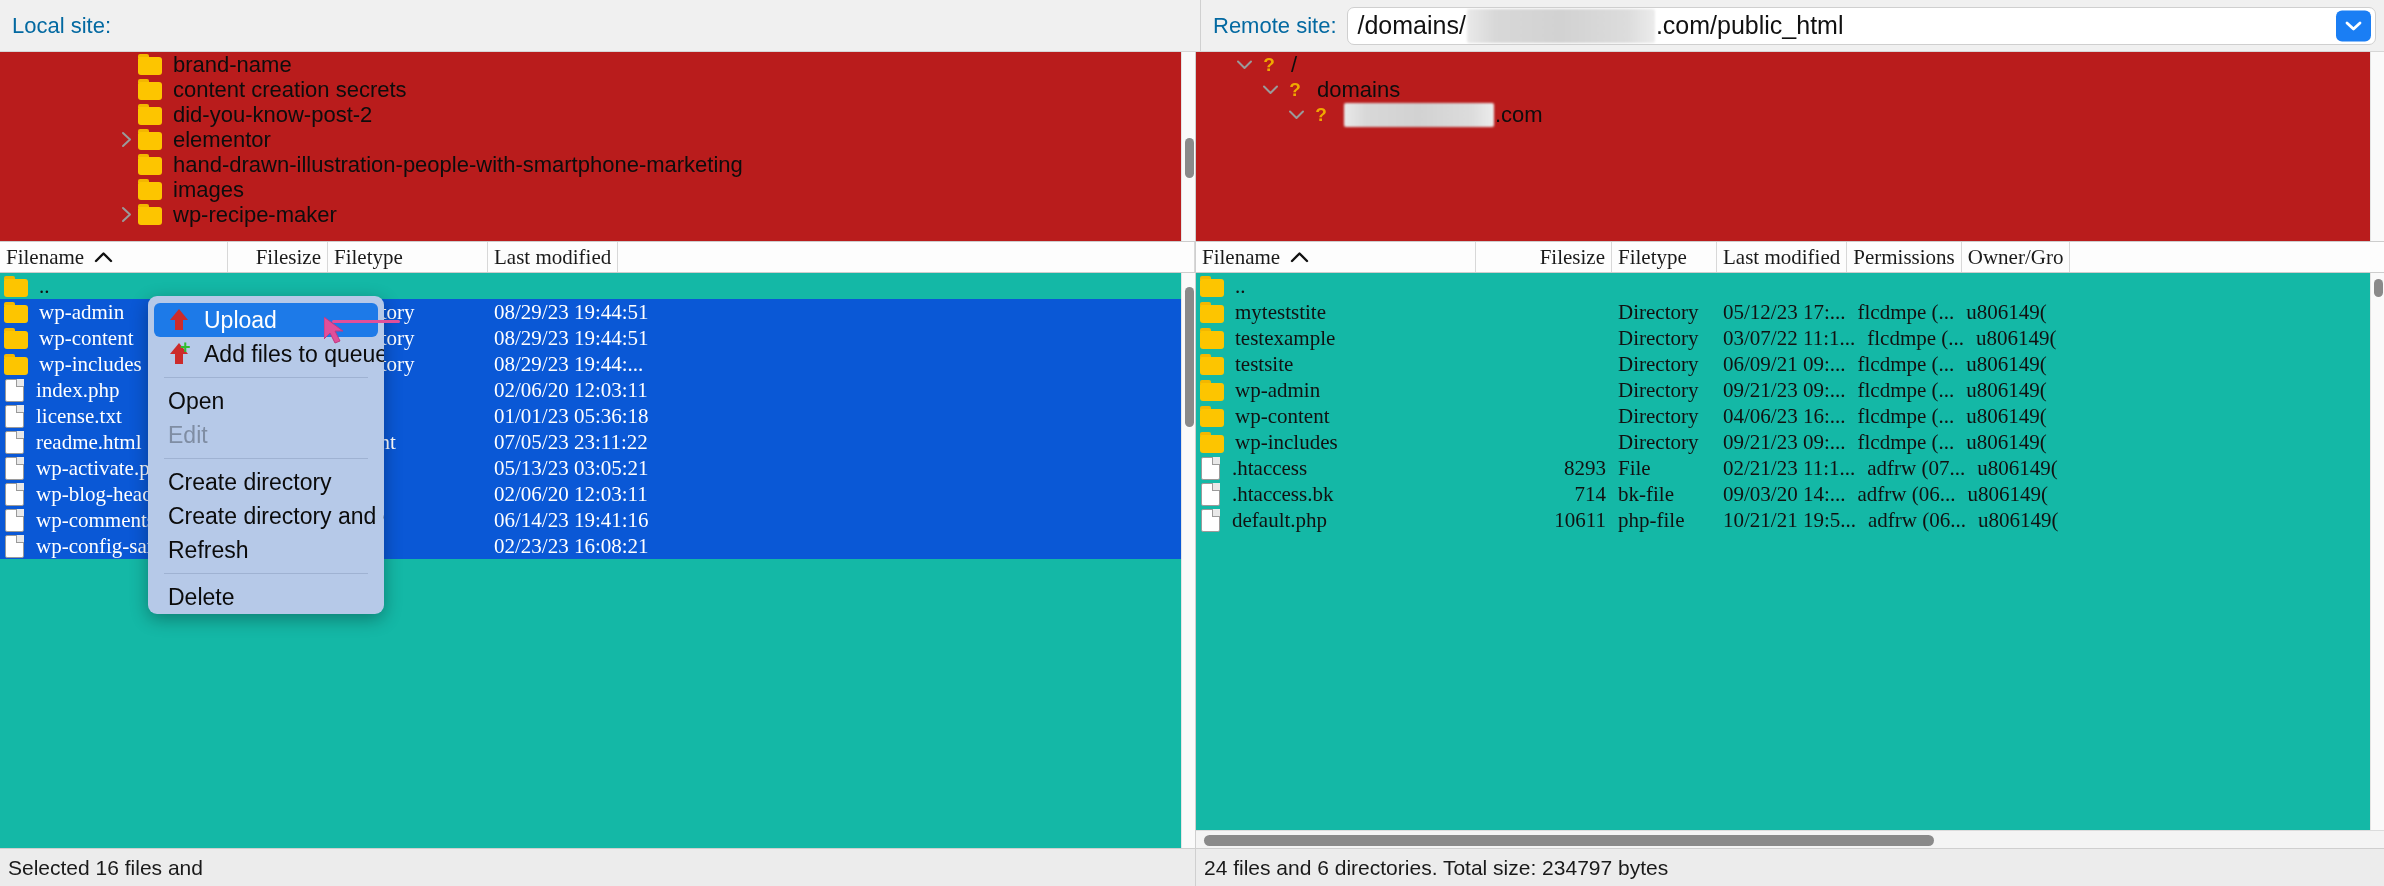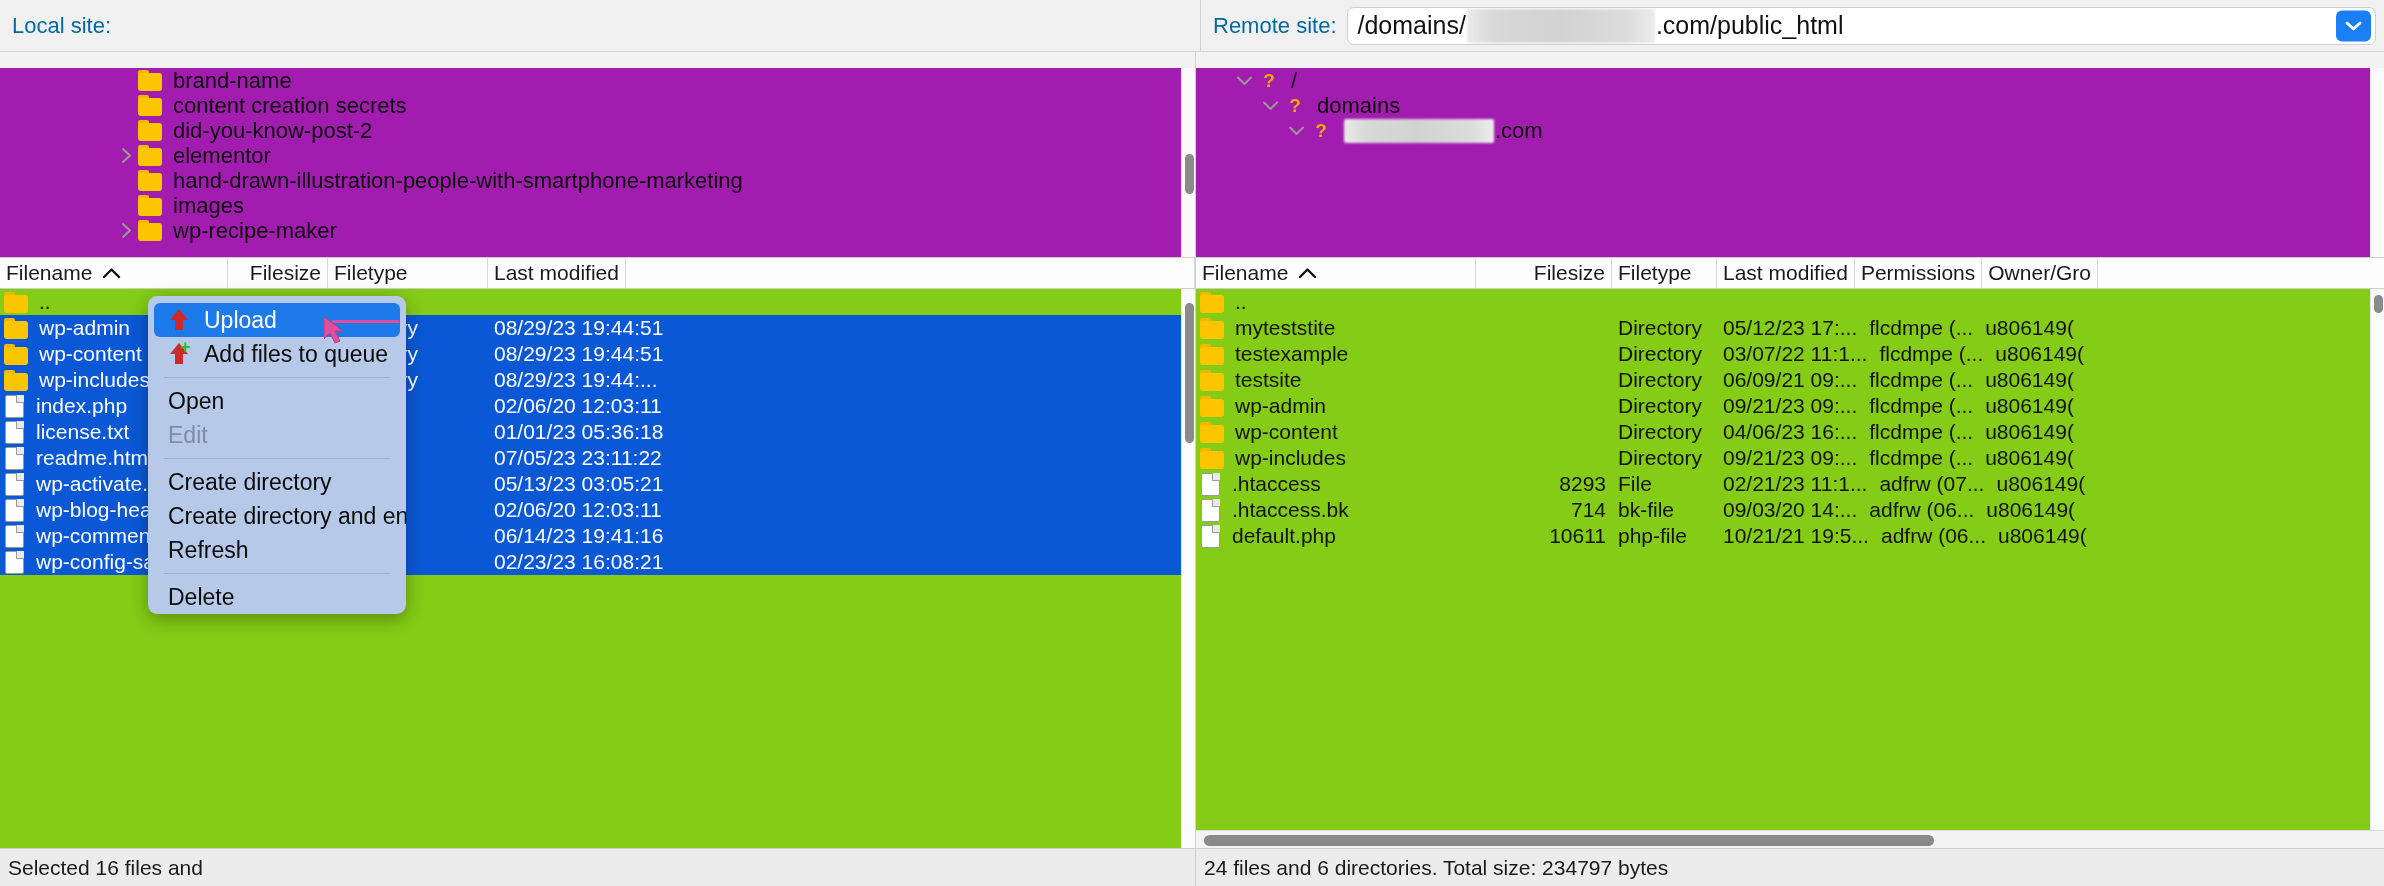--- a/index.html
+++ b/index.html
@@ -91,26 +91,25 @@
     display: flex;
     flex-direction: column;
     min-width: 0;
   }
   .side.left { width: 1196px; border-right: 1px solid #cfcfcf; }
   .side.right { width: 1188px; }
 
   
   .tree-pane {
     height: 190px;
-    background: #a21caf;
+    background: #b91c1c;
     border-bottom: 1px solid #cdcdcd;
     position: relative;
     overflow: hidden;
     flex: 0 0 190px;
-    margin-top: 16px;
   }
   .tree-scroll {
     position: absolute;
     inset: 0 14px 0 0;
     overflow: hidden;
   }
   .tree-row {
     display: flex;
     align-items: center;
     height: 25px;
@@ -208,23 +207,24 @@
     width: 9px;
     border-radius: 5px;
     background: #8a8a8a;
   }
 
   
   .list-pane {
     flex: 1;
     display: flex;
     flex-direction: column;
-    background: #84cc16;
+    background: #14b8a6;
     min-height: 0;
     position: relative;
+    font-family: Liberation Serif, serif;
   }
   .col-head {
     display: flex;
     height: 31px;
     background: #fdfdfd;
     border-bottom: 1px solid #cdcdcd;
     flex: 0 0 31px;
     align-items: center;
     font-size: 21px;
     color: #1a1a1a;
@@ -305,21 +305,21 @@
   }
   .status-half { height: 100%; display: flex; align-items: center; padding: 0 8px; }
   .status-half.left { width: 1196px; border-right: 1px solid #cfcfcf; }
   .status-half.right { width: 1188px; }
 
   
   .ctx-menu {
     position: absolute;
     left: 148px;
     top: 296px;
-    width: 258px;
+    width: 236px;
     background: #b6c9e8;
     border-radius: 9px;
     box-shadow: 0 5px 18px rgba(0,0,0,.32);
     padding: 7px 0 0 0;
     z-index: 50;
     overflow: hidden;
   }
   .ctx-item {
     display: flex;
     align-items: center;

